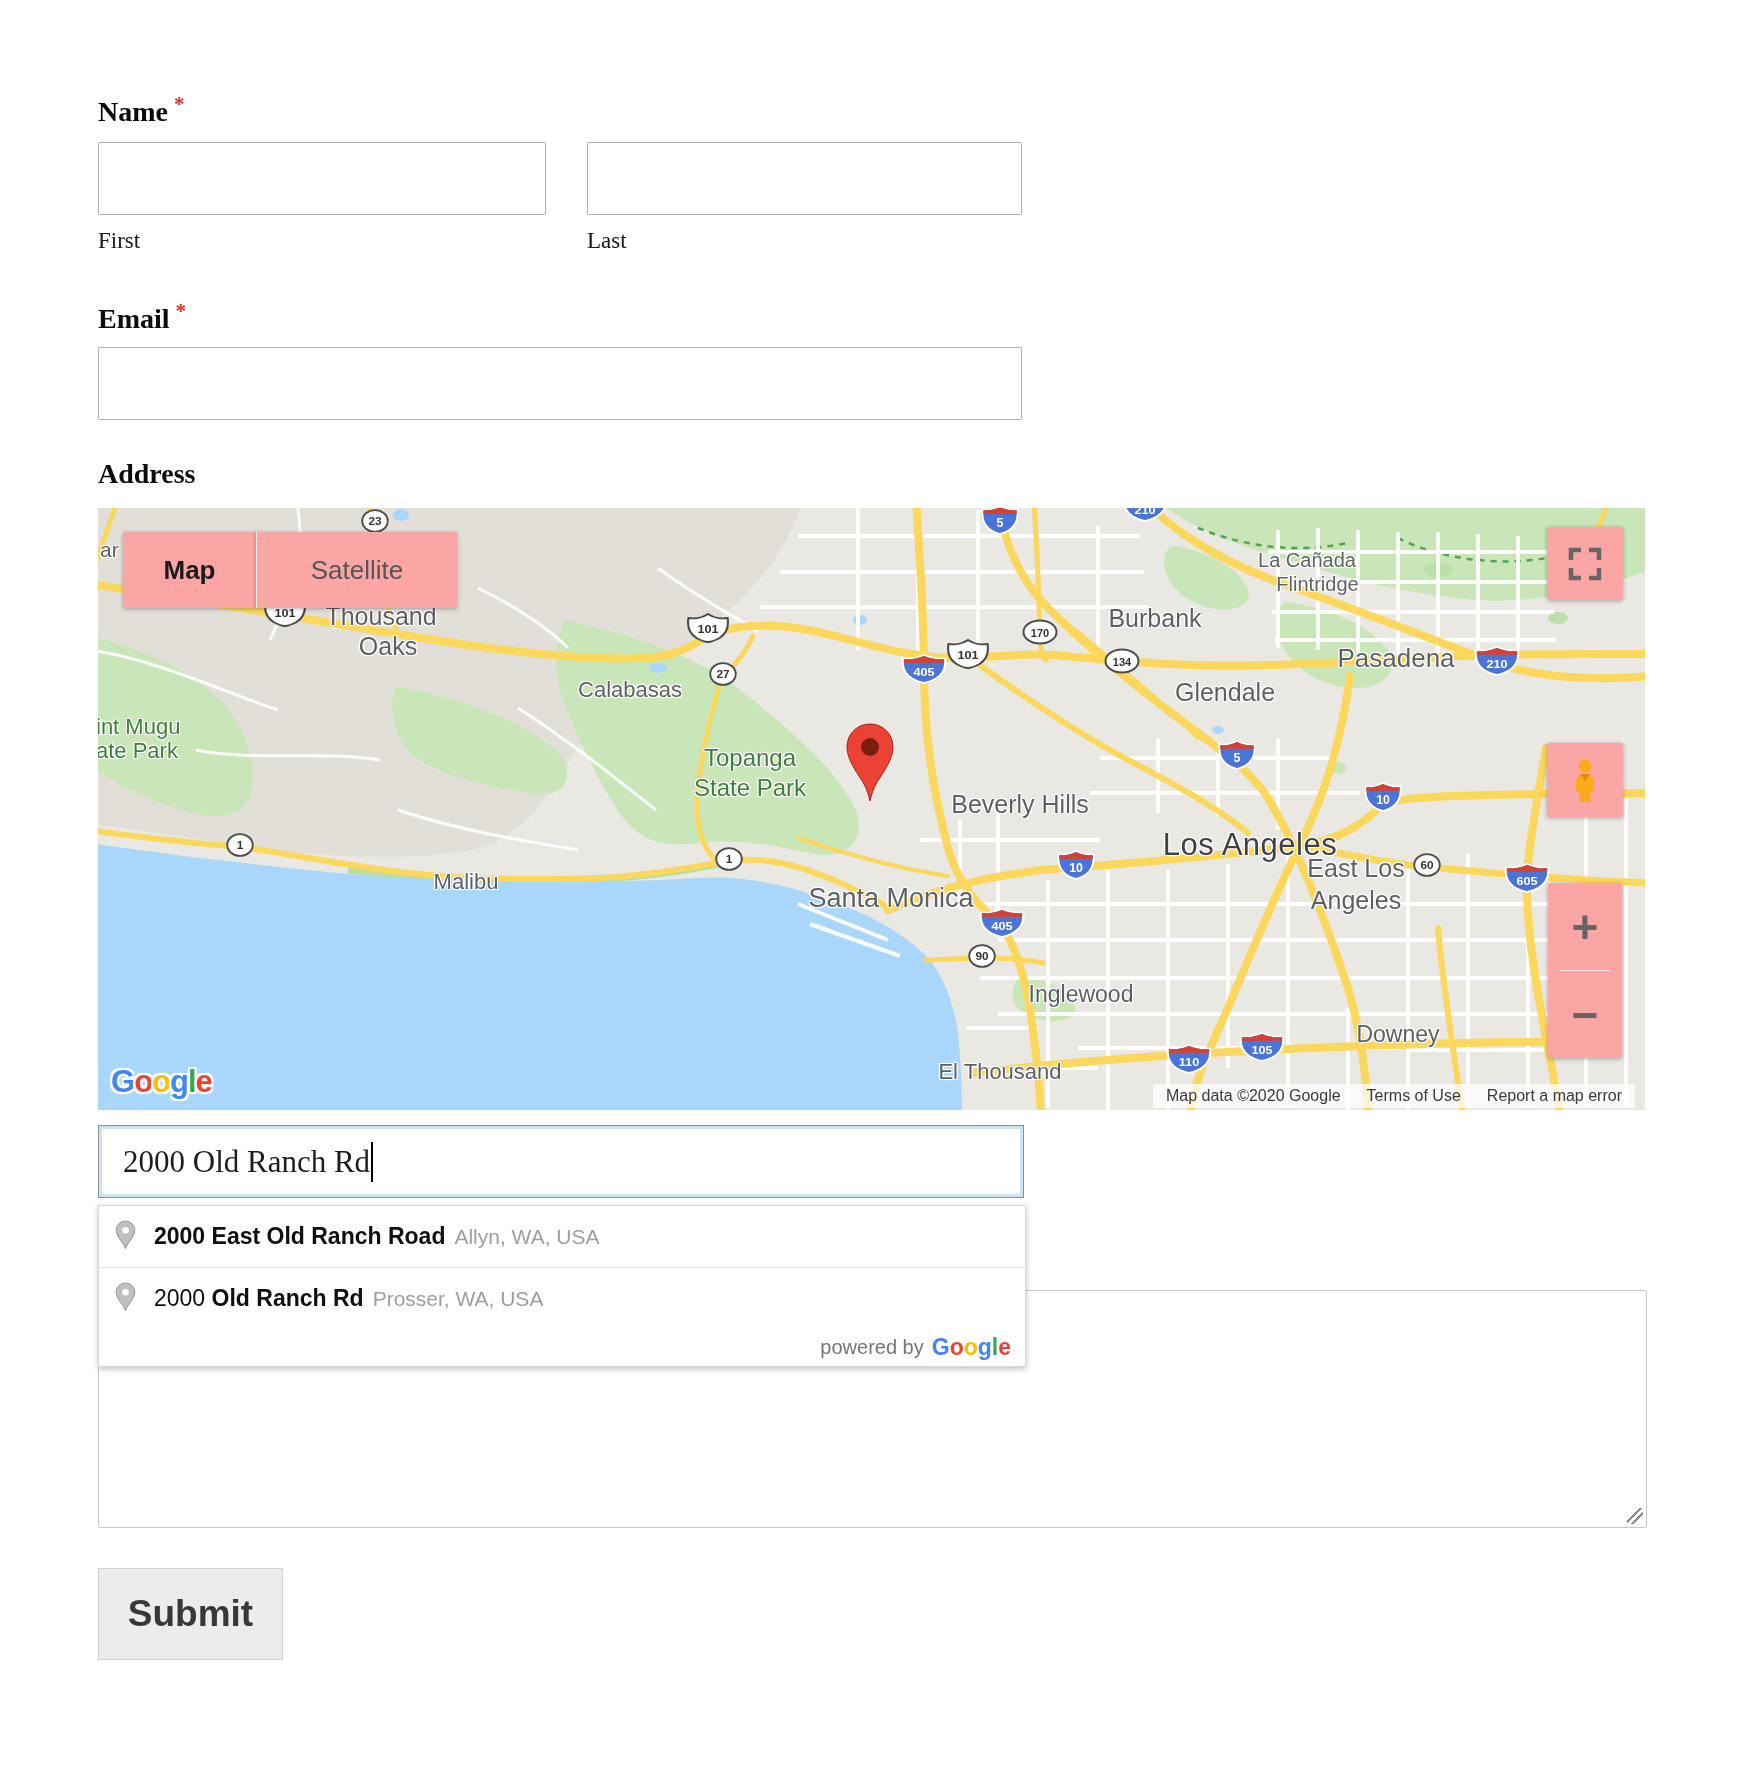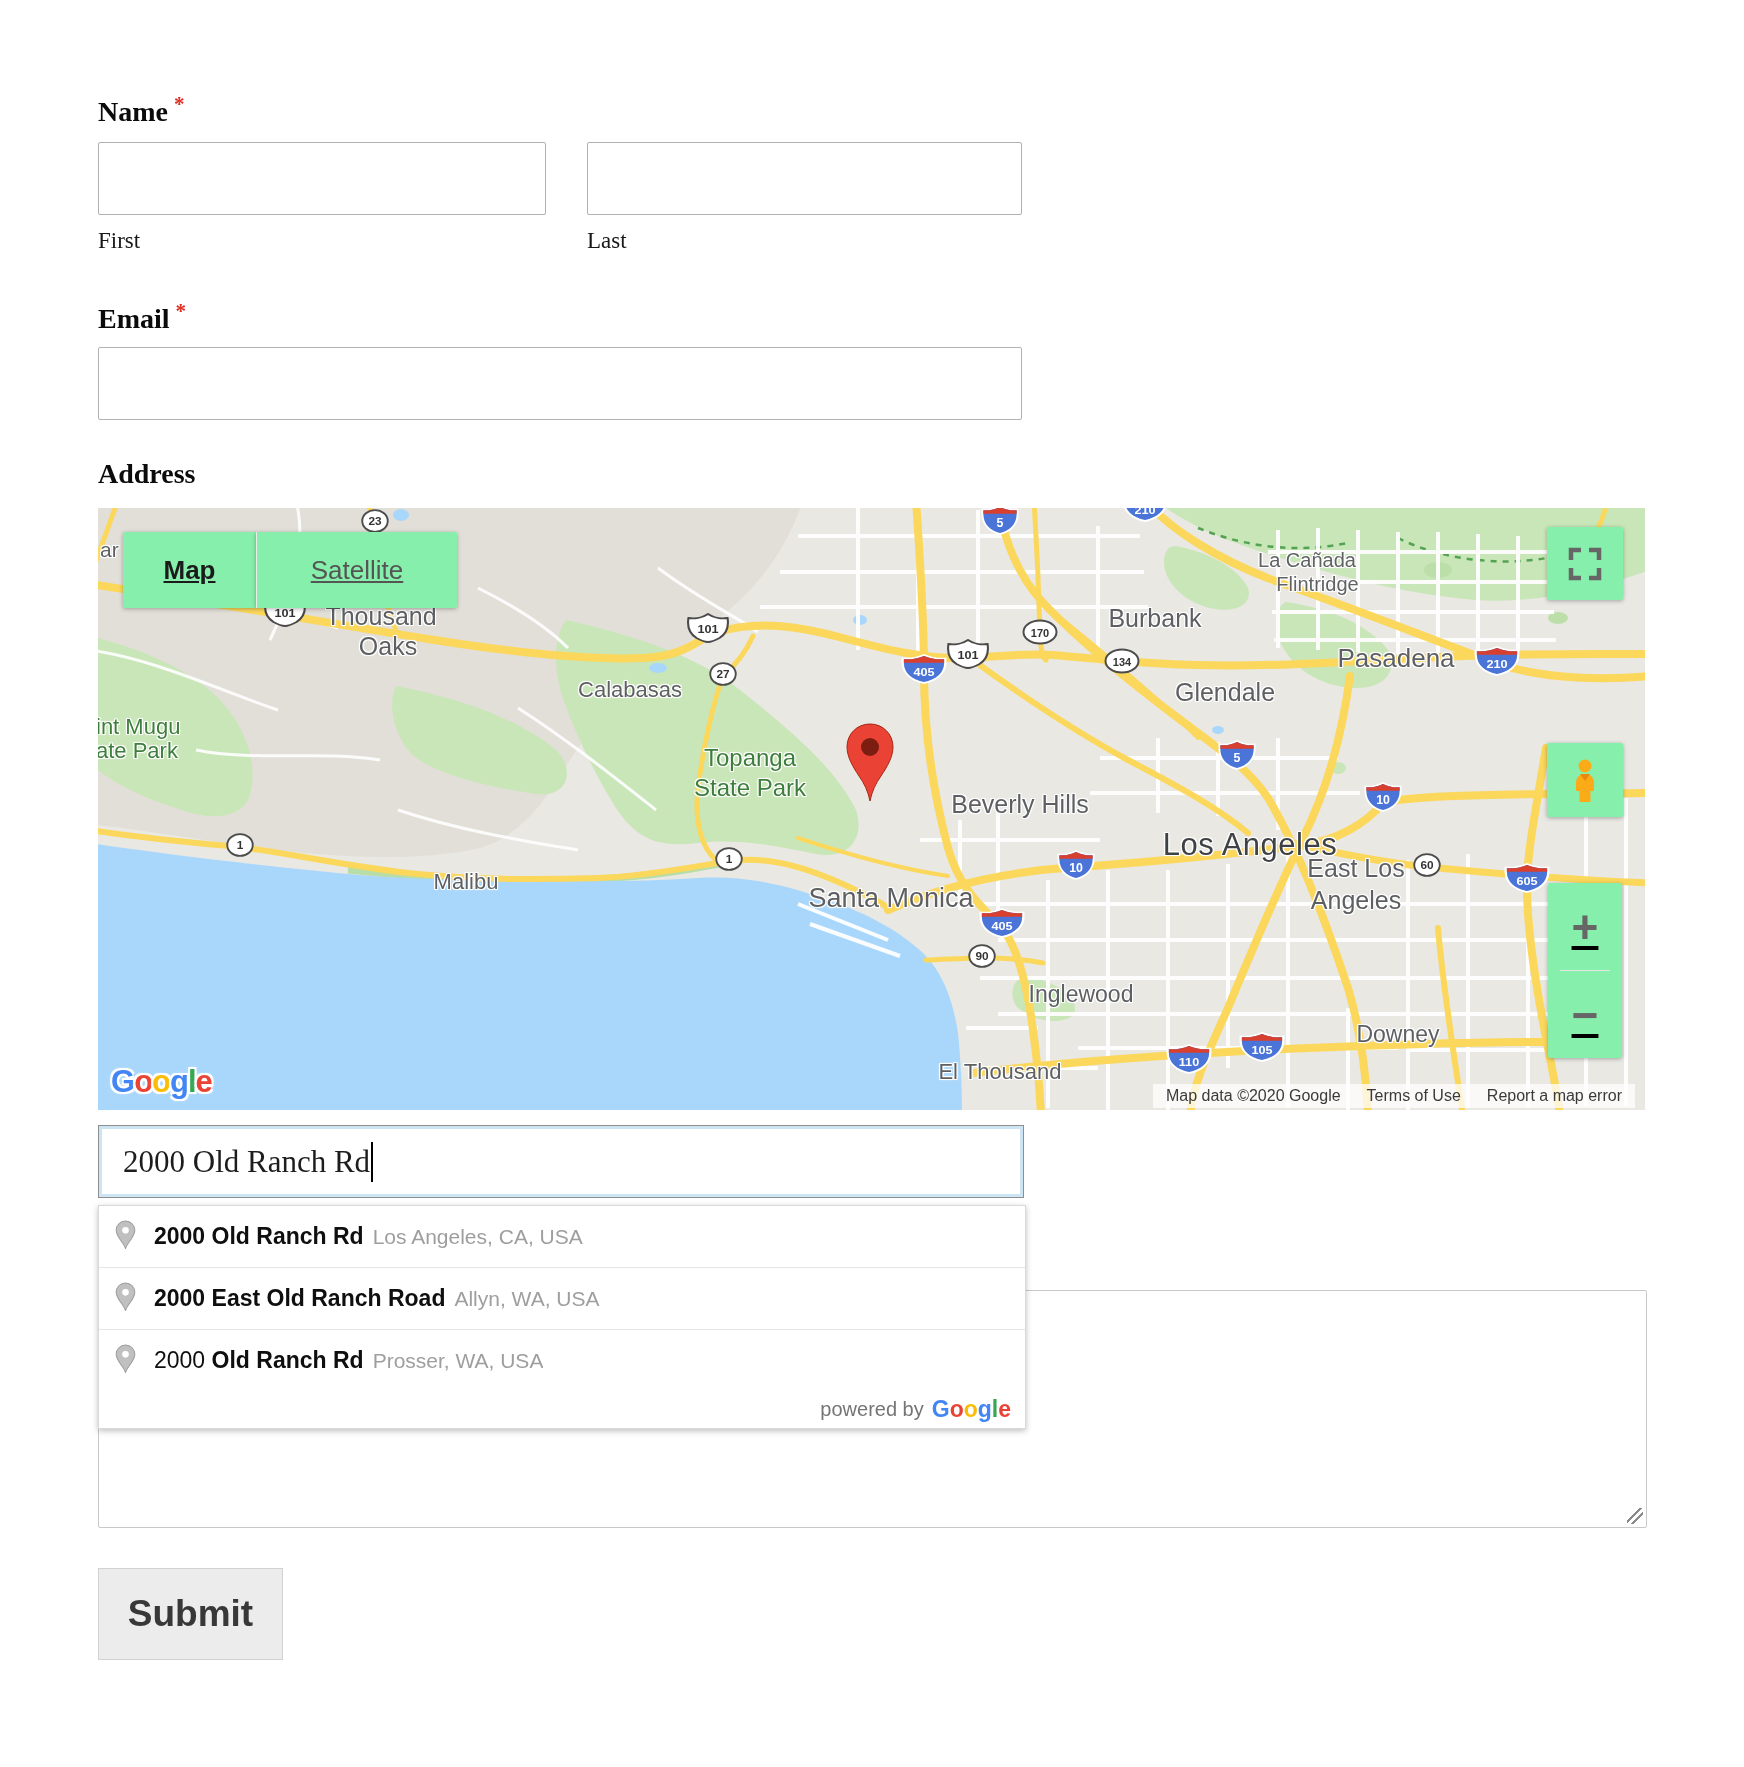--- a/index.html
+++ b/index.html
@@ -18,21 +18,21 @@
   #map-labels{position:absolute;inset:0;z-index:3;}
   .mlabel{position:absolute;transform:translate(-50%,-50%);white-space:nowrap;color:#5d5f62;
     text-shadow:-1px -1px 0 #fff,1px -1px 0 #fff,-1px 1px 0 #fff,1px 1px 0 #fff,0 0 3px #fff;}
   .mlabel.left{transform:translate(0,-50%);}
   .mlabel.park{color:#3e7e3c;}
   .mlabel.city-lg{color:#3f4245;letter-spacing:.5px;}
   .mlabel.city-sm{color:#606264;}
   .shield{position:absolute;transform:translate(-50%,-50%);z-index:2;}
   #marker{position:absolute;left:747px;top:215px;z-index:4;}
 
-  .mapctl{position:absolute;background:#86efac;box-shadow:0 1px 4px rgba(0,0,0,.3);z-index:6;text-decoration:underline;}
+  .mapctl{position:absolute;background:#fca5a5;box-shadow:0 1px 4px rgba(0,0,0,.3);z-index:6;}
   #btn-map{left:25px;top:24px;width:133px;height:76px;border-radius:2px 0 0 2px;
     display:flex;align-items:center;justify-content:center;font-size:26px;font-weight:bold;color:#1b1b1b;}
   #btn-satellite{left:158px;top:24px;width:200px;height:76px;border-radius:0 2px 2px 0;border-left:1px solid #ececec;
     display:flex;align-items:center;justify-content:center;font-size:26px;color:#555;}
   #btn-fullscreen{left:1449px;top:19px;width:76px;height:73px;border-radius:2px;display:flex;align-items:center;justify-content:center;}
   #btn-pegman{left:1449px;top:235px;width:76px;height:74px;border-radius:2px;display:flex;align-items:center;justify-content:center;}
   #zoombox{left:1450px;top:375px;width:74px;height:175px;border-radius:2px;display:flex;flex-direction:column;}
   .zbtn{flex:1;display:flex;align-items:center;justify-content:center;font-size:46px;color:#666;font-weight:bold;cursor:pointer;}
   #zoom-divider{height:1px;background:#e6e6e6;margin:0 12px;}
 
@@ -389,27 +389,20 @@
   <div id="resize-handle"></div>
 </div>
 
 <div id="dropdown">
   <div id="pac-items">
       <div class="pac-item">
         <span class="pac-icon"><svg width="21" height="29" viewBox="0 0 20 28">
   <path d="M10,1 C5,1 1,5 1,10 C1,14 4,18 7,22 C8.5,24 9.5,26 10,27.5 C10.5,26 11.5,24 13,22 C16,18 19,14 19,10 C19,5 15,1 10,1 Z" fill="#c0c0c0" stroke="#9e9e9e" stroke-width="1"></path>
   <circle cx="10" cy="10" r="3.2" fill="#fff"></circle>
           </svg></span>
-    <span class="pac-text"><span class="pac-bold">2000 Old Ranch Rd</span><span class="pac-secondary">Los Angeles, CA, USA</span></span>
-      </div>
-      <div class="pac-item">
-        <span class="pac-icon"><svg width="21" height="29" viewBox="0 0 20 28">
-  <path d="M10,1 C5,1 1,5 1,10 C1,14 4,18 7,22 C8.5,24 9.5,26 10,27.5 C10.5,26 11.5,24 13,22 C16,18 19,14 19,10 C19,5 15,1 10,1 Z" fill="#c0c0c0" stroke="#9e9e9e" stroke-width="1"></path>
-  <circle cx="10" cy="10" r="3.2" fill="#fff"></circle>
-          </svg></span>
     <span class="pac-text"><span class="pac-bold">2000 East Old Ranch Road</span><span class="pac-secondary">Allyn, WA, USA</span></span>
       </div>
       <div class="pac-item">
         <span class="pac-icon"><svg width="21" height="29" viewBox="0 0 20 28">
   <path d="M10,1 C5,1 1,5 1,10 C1,14 4,18 7,22 C8.5,24 9.5,26 10,27.5 C10.5,26 11.5,24 13,22 C16,18 19,14 19,10 C19,5 15,1 10,1 Z" fill="#c0c0c0" stroke="#9e9e9e" stroke-width="1"></path>
   <circle cx="10" cy="10" r="3.2" fill="#fff"></circle>
           </svg></span>
     <span class="pac-text"><span>2000 </span><span class="pac-bold">Old Ranch Rd</span><span class="pac-secondary">Prosser, WA, USA</span></span>
       </div>
     </div>

